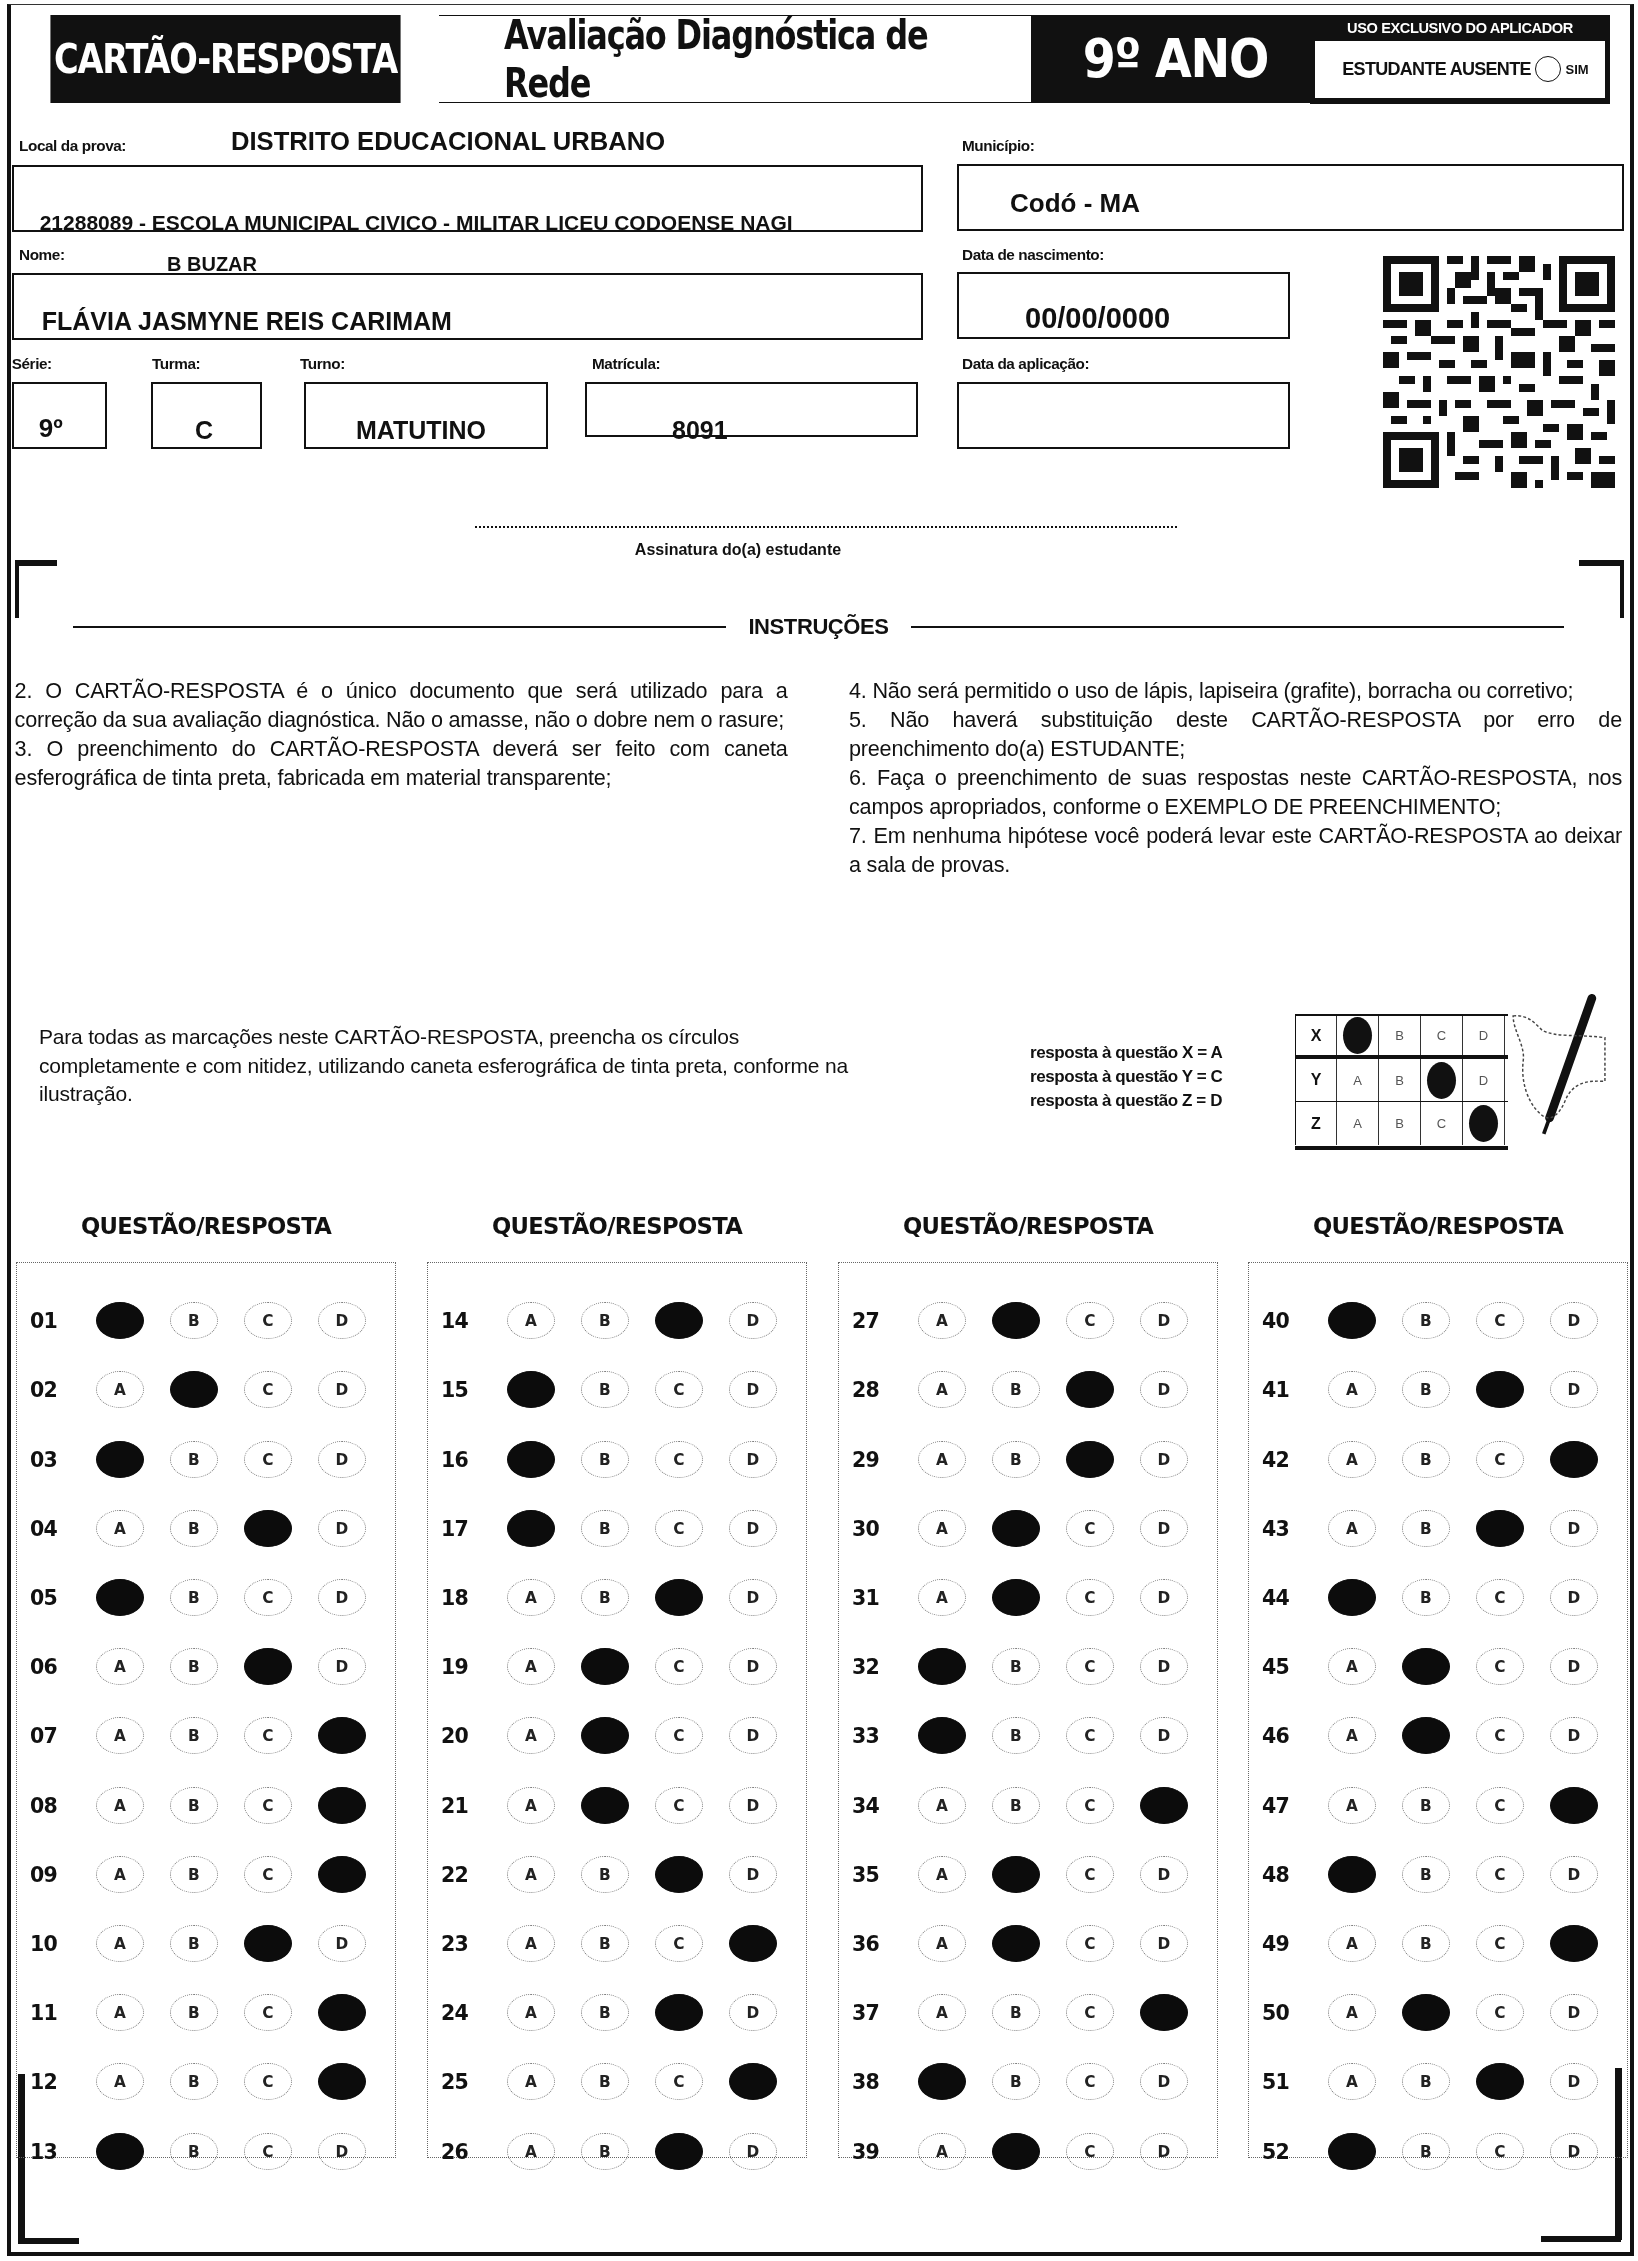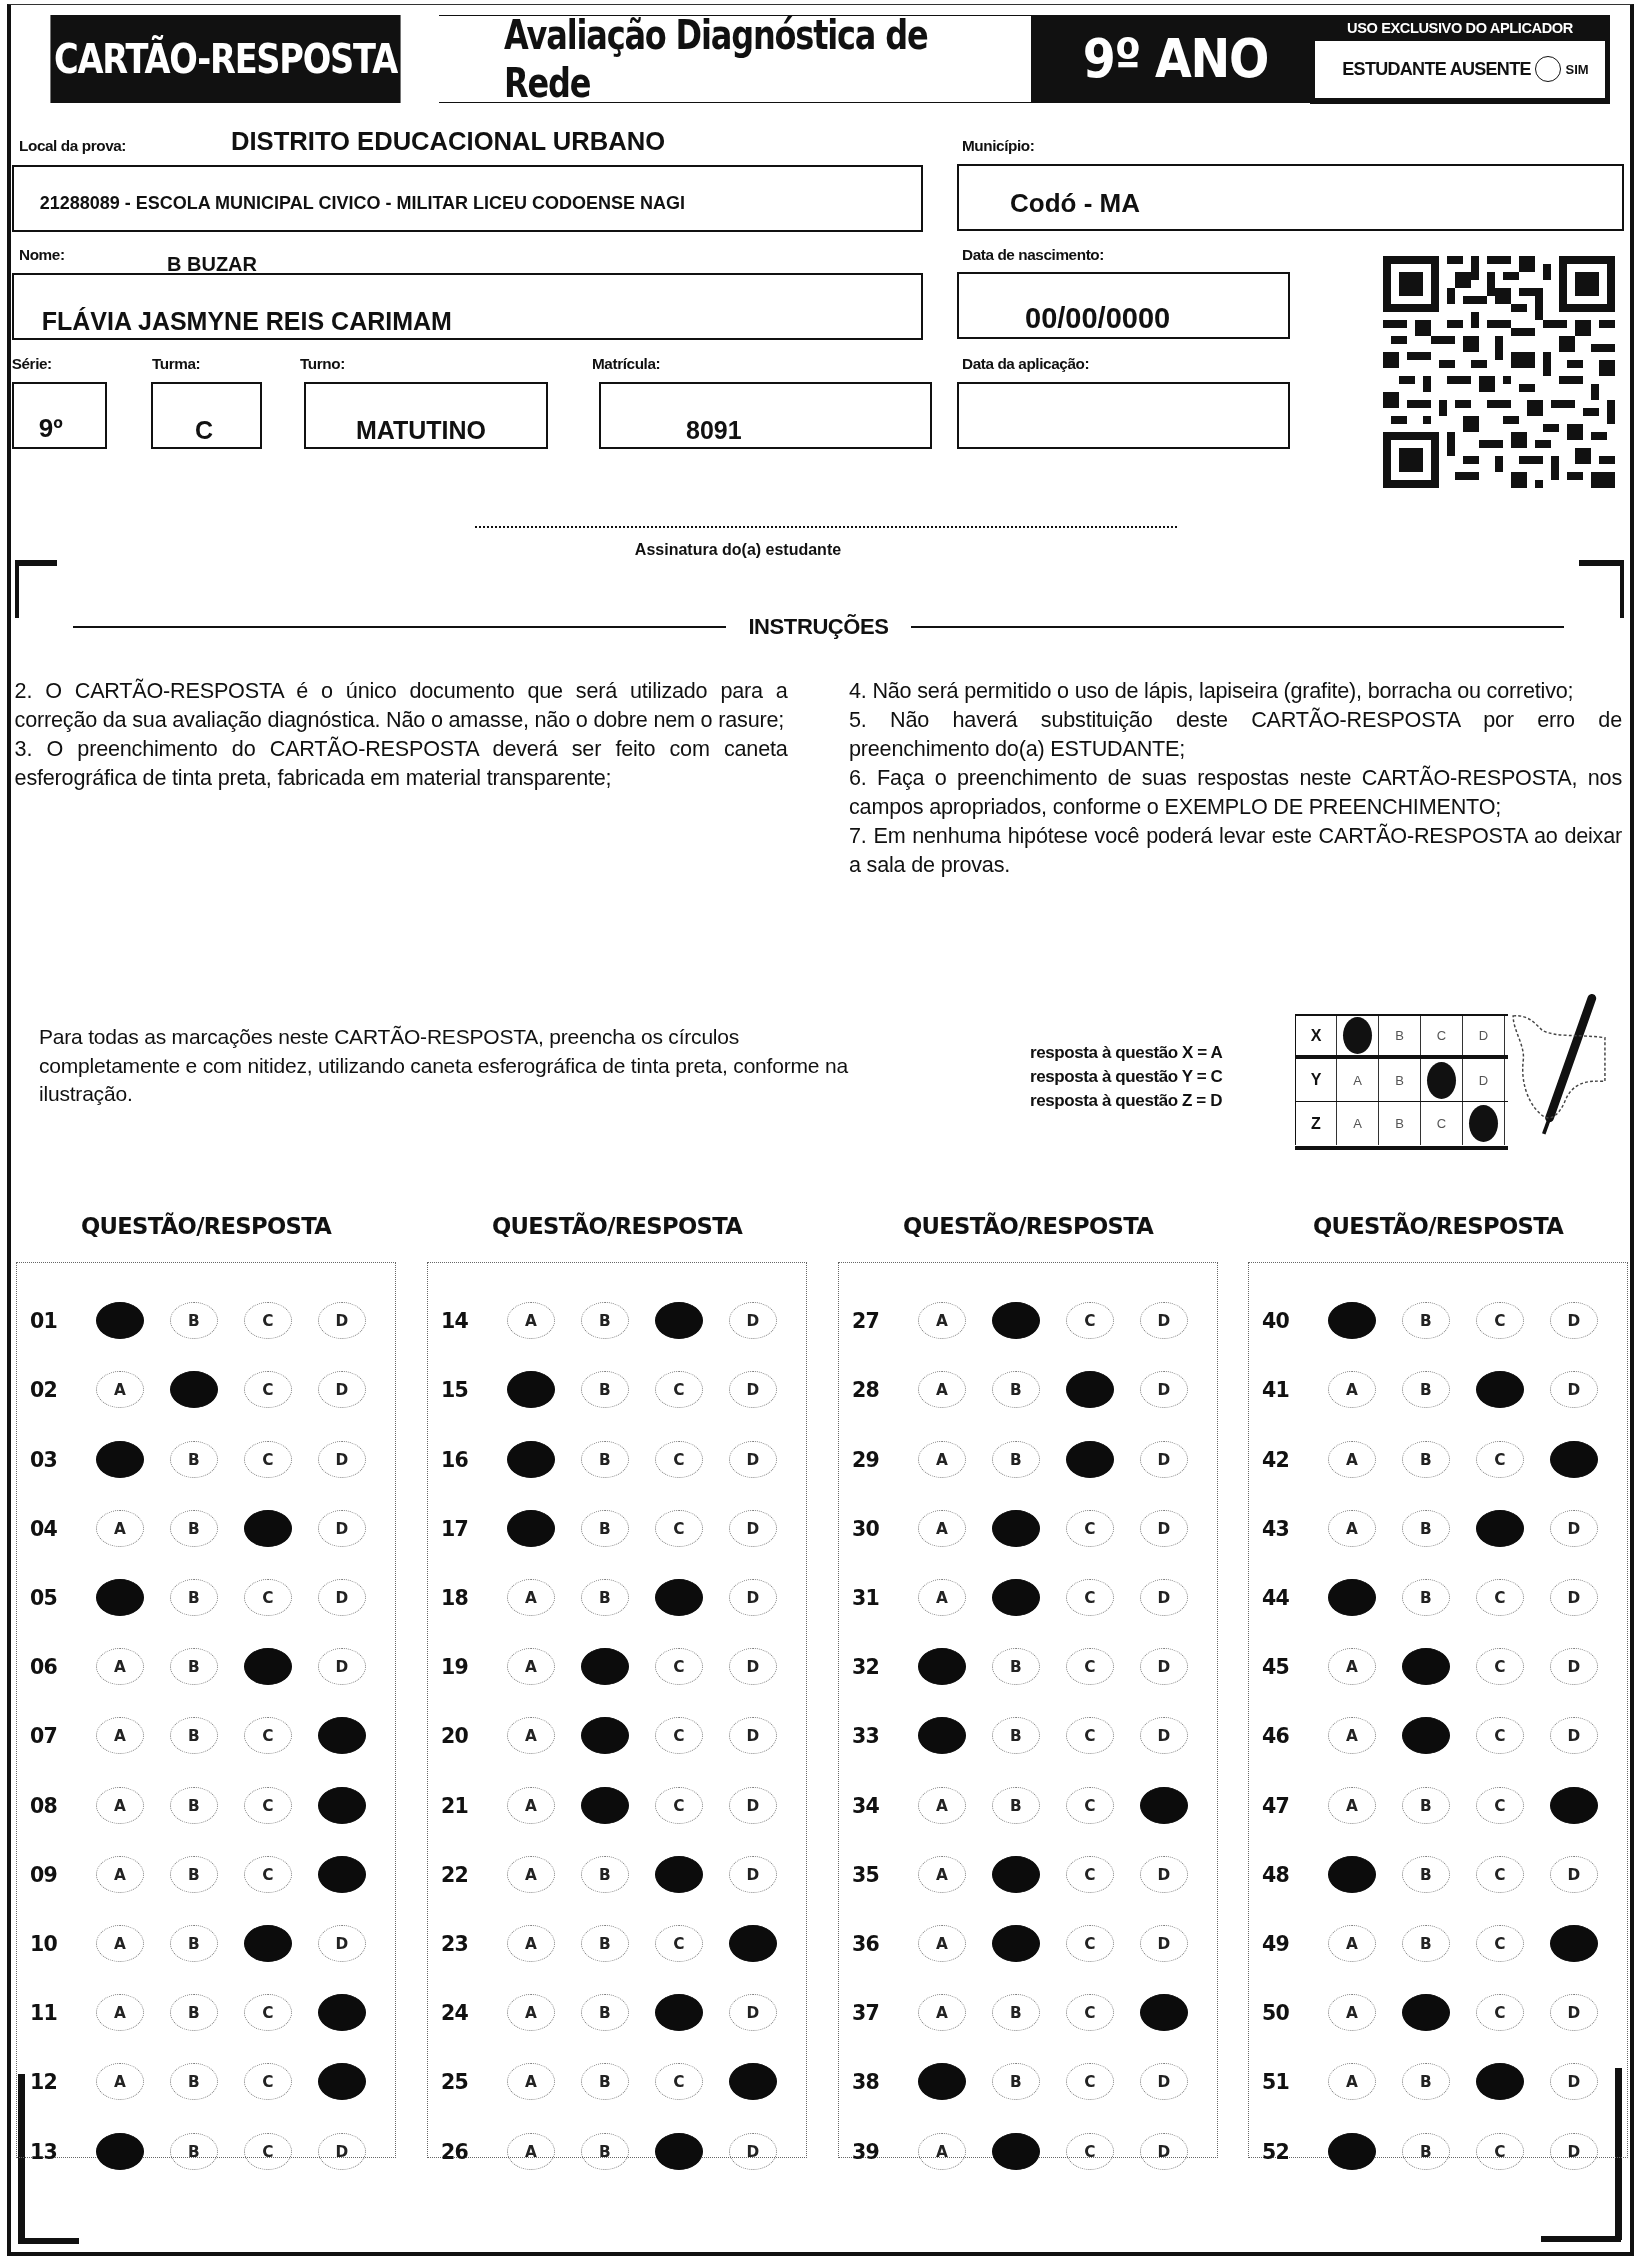--- a/index.html
+++ b/index.html
@@ -95,21 +95,21 @@
   <div class="inner">
     <span class="absent">ESTUDANTE AUSENTE</span>
     <span class="bubble"></span>
     <span class="sim">SIM</span>
   </div>
 </div>
 
 <div class="lbl" style="left:19px;top:137px;">Local da prova:</div>
 <div class="val" style="left:231px;top:127px;font-size:25.6px;">DISTRITO EDUCACIONAL URBANO</div>
 <div class="box" style="left:11.7px;top:165px;width:911px;height:67px;">
-  <div class="val" style="left:26px;top:26px;font-size:18px;">21288089 - ESCOLA MUNICIPAL CIVICO - MILITAR LICEU CODOENSE NAGI</div>
+  <div class="val" style="left:26px;top:44px;font-size:21px;">21288089 - ESCOLA MUNICIPAL CIVICO - MILITAR LICEU CODOENSE NAGI</div>
 </div>
 
 <div class="lbl" style="left:962px;top:137px;">Município:</div>
 <div class="box" style="left:957px;top:164px;width:667px;height:67px;">
   <div class="val" style="left:51px;top:22px;font-size:26px;">Codó - MA</div>
 </div>
 
 <div class="lbl" style="left:19px;top:246px;">Nome:</div>
 <div class="val" style="left:167px;top:253px;font-size:20px;">B BUZAR</div>
 <div class="box" style="left:11.7px;top:273px;width:911px;height:67px;">
@@ -127,21 +127,21 @@
 </div>
 <div class="lbl" style="left:152px;top:355px;">Turma:</div>
 <div class="box" style="left:151px;top:382px;width:111px;height:67px;">
   <div class="val" style="left:42px;top:32px;font-size:25px;">C</div>
 </div>
 <div class="lbl" style="left:300px;top:355px;">Turno:</div>
 <div class="box" style="left:304px;top:382px;width:244px;height:67px;">
   <div class="val" style="left:50px;top:32px;font-size:25px;">MATUTINO</div>
 </div>
 <div class="lbl" style="left:592px;top:355px;">Matrícula:</div>
-<div class="box" style="left:599px;top:382px;width:333px;height:67px;">
+<div class="box" style="left:585px;top:382px;width:333px;height:55px;">
   <div class="val" style="left:85px;top:32px;font-size:25px;">8091</div>
 </div>
 
 <div class="lbl" style="left:962px;top:355px;">Data da aplicação:</div>
 <div class="box" style="left:957px;top:382px;width:333px;height:67px;">
   <div class="val" style="left:29px;top:22px;font-size:25px;"></div>
 </div>
 
 <svg class="qr" viewBox="0 0 29 29" shape-rendering="crispEdges">
   <rect x="0" y="0" width="29" height="29" fill="#fff"></rect>

